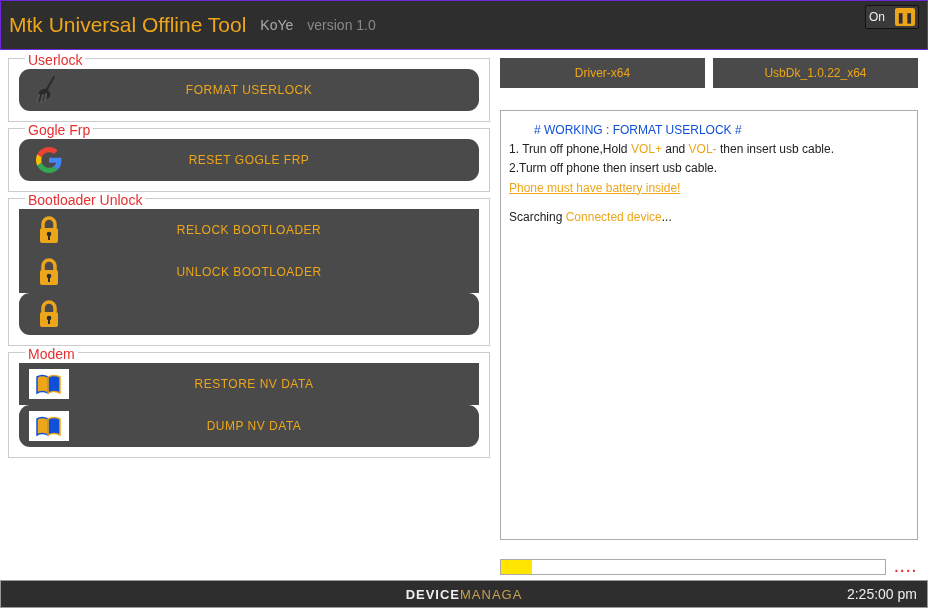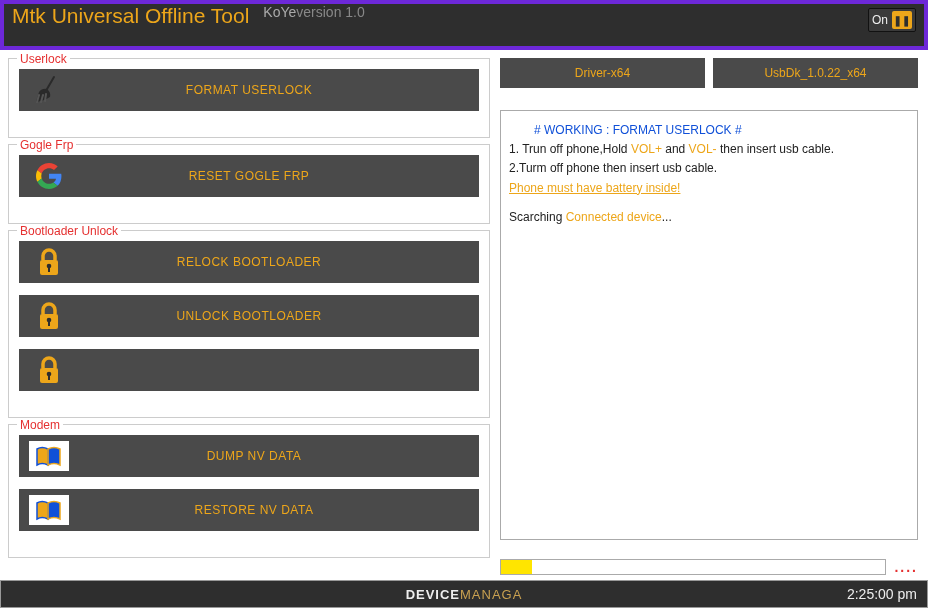--- a/index.html
+++ b/index.html
@@ -1,34 +1,34 @@
 <!DOCTYPE html>
 <html><head>
 <meta charset="utf-8">
 <style>
 * { margin: 0; padding: 0; box-sizing: border-box; }
 body { font-family: Tahoma, Arial, sans-serif; background: #fff; width: 928px; height: 609px; overflow: hidden; }
 
-.header { background: #2e2e2e; height: 50px; border: 4px solid #6d28d9; display: flex; padding: 0 8px; position: relative; }
+.header { background: #2e2e2e; height: 50px; border: 1px solid #6d28d9; display: flex; align-items: center; padding: 0 8px; position: relative; }
 .app-title { color: #eda61a; font-size: 21px; font-weight: 500; }
 .app-sub { color: #aaa; font-size: 14px; margin-left: 14px; font-weight: normal; }
-.app-ver { color: #888; font-size: 14px; margin-left: 0; }
-.on-box { position: absolute; right: 8px; top: 4px; display: flex; align-items: center; gap: 4px; background: #3a3a3a; border: 1px solid #111; padding: 2px 3px; border-radius: 2px; }
+.app-ver { color: #888; font-size: 14px; margin-left: 14px; }
+.on-box { position: absolute; right: 8px; top: 4px; display: flex; align-items: center; gap: 10px; background: #3a3a3a; border: 1px solid #111; padding: 2px 3px; border-radius: 2px; }
 .on-text { color: #eee; font-size: 12px; }
 .pause-btn { background: #eda61a; width: 20px; height: 18px; display: flex; align-items: center; justify-content: center; border-radius: 2px; font-size: 10px; color: #2e2e2e; font-weight: bold; cursor: pointer; }
 
 .main { display: flex; height: 530px; }
 .left-panel { width: 494px; padding: 8px 4px 4px 8px; }
 .right-panel { width: 430px; padding: 8px 6px 4px 6px; display: flex; flex-direction: column; gap: 12px; }
 
 .fieldset { border: 1px solid #ccc; margin-bottom: 6px; padding: 10px 10px 10px 10px; position: relative; }
-.legend { color: #e53030; font-size: 12px; position: absolute; top: -7px; left: 8px; background: #fff; padding: 0 3px; }
+.legend { color: #e53030; font-size: 14px; position: absolute; top: -7px; left: 16px; background: #fff; padding: 0 3px; }
 
-.action-btn { background: #4a4a4a; height: 42px; display: flex; align-items: center; cursor: pointer; margin-bottom: 12px; position: relative; }
-.action-btn:last-child { margin-bottom: 16px; }
+.action-btn { background: #4a4a4a; height: 42px; display: flex; align-items: center; cursor: pointer; margin-bottom: 0; position: relative; }
+.action-btn:last-child { margin-bottom: 0; border-radius: 11px; }
 .action-icon { width: 60px; height: 42px; display: flex; align-items: center; justify-content: center; background: transparent; }
 .action-label { flex: 1; text-align: center; color: #eda61a; font-size: 12px; letter-spacing: 0.5px; padding-right: 60px; }
 
 .top-btns { display: flex; gap: 8px; margin-bottom: 10px; }
 .top-btn { flex: 1; background: #4a4a4a; color: #eda61a; font-size: 12px; height: 30px; display: flex; align-items: center; justify-content: center; cursor: pointer; }
 
 .log-box { border: 1px solid #aaa; flex: 1; padding: 10px 8px; font-size: 12px; line-height: 1.6; overflow: auto; background: #fff; }
 .log-working { color: #1050d8; font-weight: normal; margin-left: 25px; }
 .log-text { color: #222; }
 .log-vol { color: #eda61a; }
@@ -136,30 +136,30 @@
 
     <div class="fieldset">
       <span class="legend">Modem</span>
       <div class="action-btn">
         <span class="action-icon" style="background:#fff;width:40px;height:30px;margin:6px 10px;">
           <svg width="30" height="24" viewBox="0 0 30 24">
               <path d="M3 5 Q8 2 14 5 L14 21 Q8 18 3 21 Z" fill="#eda61a" stroke="#1050d8" stroke-width="1.5"></path>
               <path d="M14 5 Q20 2 26 5 L26 21 Q20 18 14 21 Z" fill="#1050d8" stroke="#eda61a" stroke-width="1.5"></path>
             </svg>
         </span>
-        <span class="action-label" style="padding-right:50px">DUMP NV DATA</span>
+        <span class="action-label" style="padding-right:50px">RESTORE NV DATA</span>
       </div>
       <div class="action-btn">
         <span class="action-icon" style="background:#fff;width:40px;height:30px;margin:6px 10px;">
           <svg width="30" height="24" viewBox="0 0 30 24">
               <path d="M3 5 Q8 2 14 5 L14 21 Q8 18 3 21 Z" fill="#eda61a" stroke="#1050d8" stroke-width="1.5"></path>
               <path d="M14 5 Q20 2 26 5 L26 21 Q20 18 14 21 Z" fill="#1050d8" stroke="#eda61a" stroke-width="1.5"></path>
             </svg>
         </span>
-        <span class="action-label" style="padding-right:50px">RESTORE NV DATA</span>
+        <span class="action-label" style="padding-right:50px">DUMP NV DATA</span>
       </div>
     </div>
 
   </div>
 
   <div class="right-panel">
     <div class="top-btns">
       <div class="top-btn">Driver-x64</div>
       <div class="top-btn">UsbDk_1.0.22_x64</div>
     </div>

